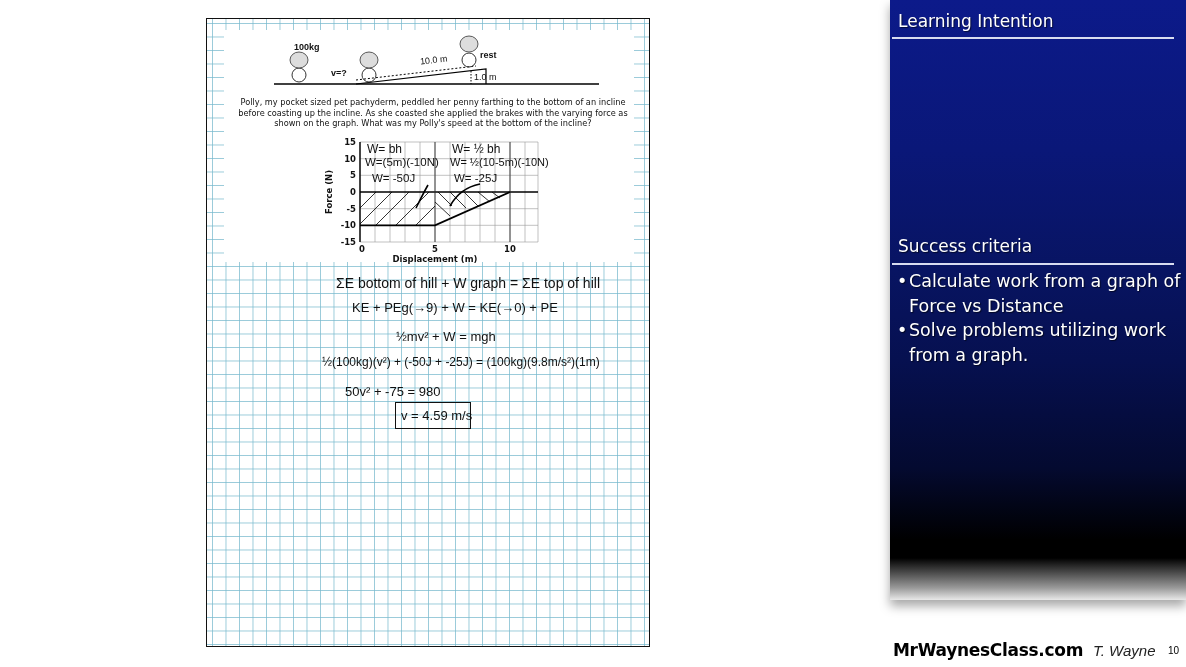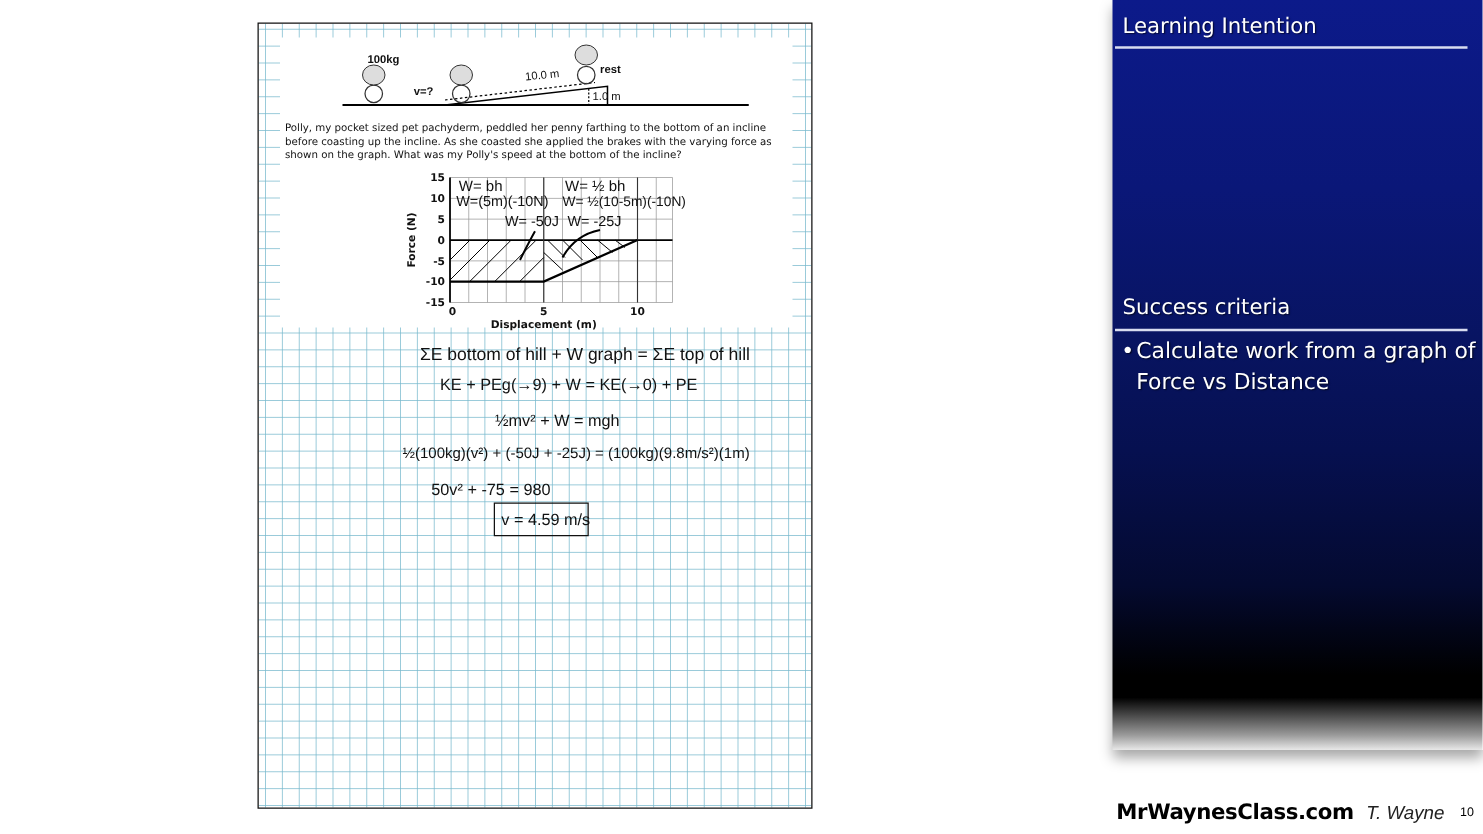--- a/index.html
+++ b/index.html
@@ -4,21 +4,21 @@
 <style>
   html,body{margin:0;padding:0;}
   body{width:1186px;height:667px;background:#ffffff;position:relative;overflow:hidden;font-family:"DejaVu Sans",sans-serif;}
   .sheet{position:absolute;left:206px;top:18px;width:444px;height:629px;border:1.5px solid #111;box-sizing:border-box;
     background-color:#fff;
     background-image:
       linear-gradient(to right, rgba(120,185,205,0.75) 1px, transparent 1px),
       linear-gradient(to bottom, rgba(120,185,205,0.75) 1px, transparent 1px);
     background-size:13.5px 13.5px;background-position:5px 4px;}
   .problem-box{position:absolute;left:224px;top:30px;width:410px;height:232px;background:#fff;}
-  .problem-text{position:absolute;left:228px;top:97px;width:410px;font-family:"DejaVu Sans",sans-serif;font-size:8.2px;line-height:10.5px;color:#111;}
+  .problem-text{position:absolute;left:228px;top:97px;width:410px;font-family:"DejaVu Sans",sans-serif;font-size:8.2px;line-height:10.5px;color:#111;text-align:center;}
   .hand{font-family:"Liberation Sans",sans-serif;color:#111;position:absolute;white-space:nowrap;}
   .sidebar{position:absolute;left:890px;top:0;width:296px;height:600px;
     background:linear-gradient(to bottom,#0c1a8a 0%,#0a1778 25%,#081462 45%,#061050 60%,#040a30 78%,#000 90%,#000 93%,#9a9a9a 98%,#e8e8e8 100%);
     box-shadow:0 6px 10px rgba(0,0,0,0.35);}
   .sb-head{position:absolute;left:8px;color:#fff;font-family:"DejaVu Sans",sans-serif;font-size:17px;text-shadow:1px 1px 1px rgba(0,0,0,0.6);}
   .sb-rule{position:absolute;left:2px;width:282px;height:1.5px;background:#d8dcf0;}
   .sb-list{position:absolute;left:8px;width:286px;margin:0;padding:0;list-style:none;color:#fff;font-family:"DejaVu Sans",sans-serif;font-size:17.5px;line-height:24.5px;text-shadow:1px 1px 1px rgba(0,0,0,0.6);}
   .sb-list li{position:relative;padding-left:11px;}
   .sb-list li::before{content:"•";position:absolute;left:-1px;top:0;}
   .footer-brand{position:absolute;left:893px;top:640px;font-family:"DejaVu Sans",sans-serif;font-weight:bold;font-size:17px;color:#000;letter-spacing:-0.3px;}
@@ -120,21 +120,21 @@
       <text x="42" y="122">0</text>
         <text x="115" y="122">5</text>
         <text x="190" y="122">10</text>
     </g>
     <text x="115" y="132" font-family="DejaVu Sans, sans-serif" font-size="8.5" font-weight="bold" fill="#111" text-anchor="middle">Displacement (m)</text>
     <text x="12" y="62" font-family="DejaVu Sans, sans-serif" font-size="8.5" font-weight="bold" fill="#111" text-anchor="middle" transform="rotate(-90 12 62)">Force (N)</text>
   </svg>
 
   <span class="hand" style="left:143px;top:112px;font-size:12px;">W= bh</span>
   <span class="hand" style="left:141px;top:126px;font-size:11.5px;">W=(5m)(-10N)</span>
-  <span class="hand" style="left:148px;top:142px;font-size:11.5px;margin-left:32px;">W= -50J</span>
+  <span class="hand" style="left:148px;top:142px;font-size:11.5px;">W= -50J</span>
   <span class="hand" style="left:228px;top:112px;font-size:12px;">W= ½ bh</span>
   <span class="hand" style="left:226px;top:126px;font-size:11px;">W= ½(10-5m)(-10N)</span>
   <span class="hand" style="left:230px;top:142px;font-size:11.5px;">W= -25J</span>
 </div>
 
 <div class="problem-text">Polly, my pocket sized pet pachyderm, peddled her penny farthing to the bottom of an incline before coasting up the incline. As she coasted she applied the brakes with the varying force as shown on the graph. What was my Polly's speed at the bottom of the incline?</div>
 
 <span class="hand" style="left:336px;top:275px;font-size:14px;">ΣE bottom of hill + W graph = ΣE top of hill</span>
 <span class="hand" style="left:352px;top:300px;font-size:13px;">KE + PEg(→9) + W = KE(→0) + PE</span>
 <span class="hand" style="left:396px;top:329px;font-size:13px;">½mv² + W = mgh</span>
@@ -144,18 +144,19 @@
   <span class="hand" style="left:5px;top:5px;font-size:13px;position:absolute;">v = 4.59 m/s</span>
 </div>
 
 <div class="sidebar">
   <div class="sb-head" style="top:11px;">Learning Intention</div>
   <div class="sb-rule" style="top:37px;"></div>
   <div class="sb-head" style="top:236px;">Success criteria</div>
   <div class="sb-rule" style="top:263px;"></div>
   <ul class="sb-list" style="top:269px;">
     <li>Calculate work from a graph of Force vs Distance</li>
+    <li>Solve problems utilizing work from a graph.</li>
   </ul>
 </div>
 
 <div class="footer-brand">MrWaynesClass.com</div>
 <div class="footer-author">T. Wayne</div>
 <div class="footer-page">10</div>
 
 </body></html>

